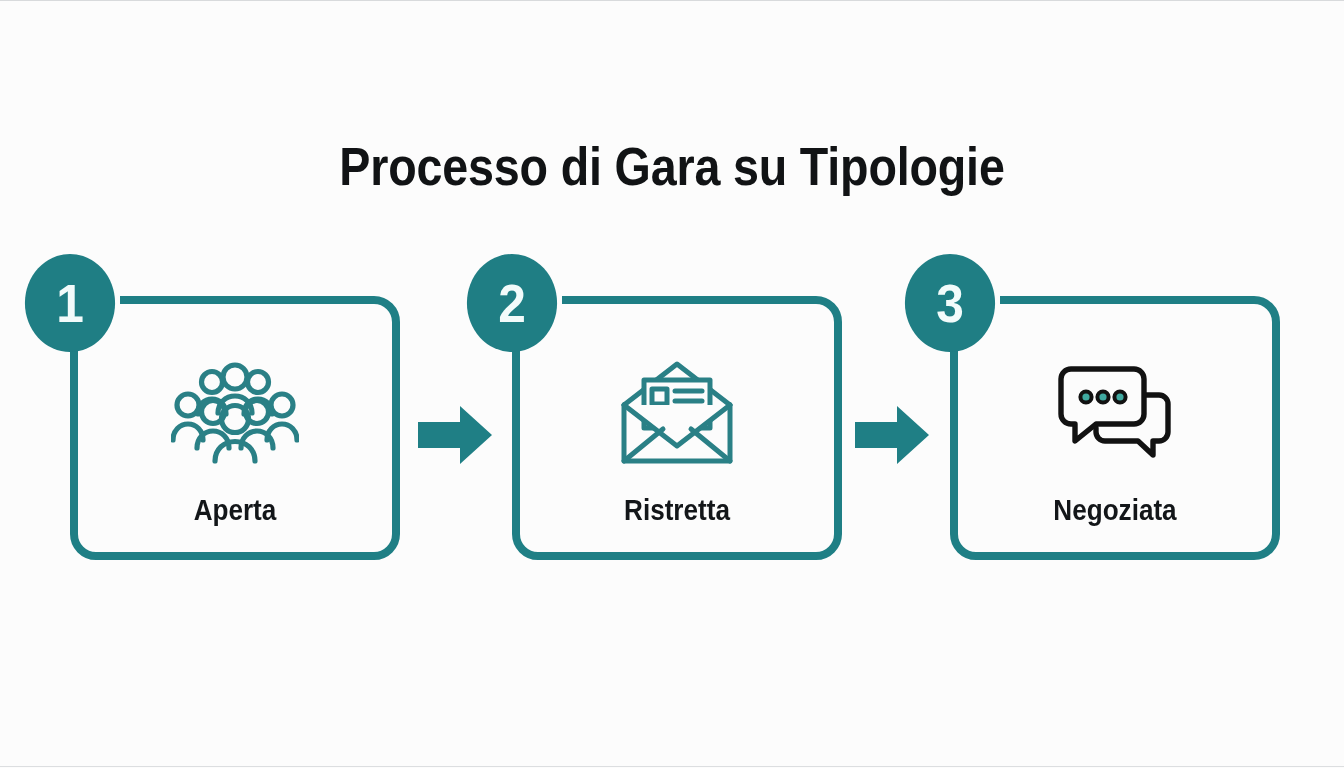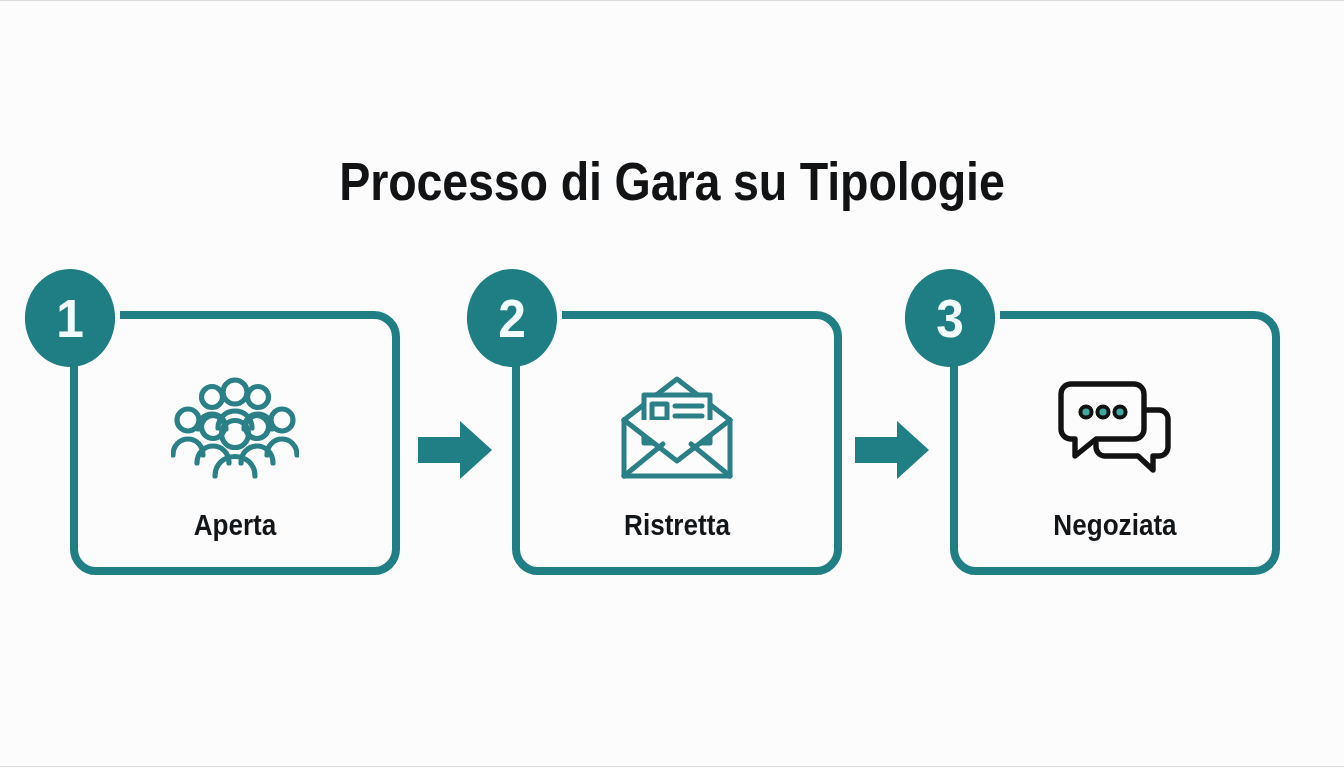--- a/index.html
+++ b/index.html
@@ -23,21 +23,20 @@
     width: 1344px;
     height: 1px;
     background: #d8dadc;
   }
   .edge-line.top    { top: 0; }
   .edge-line.bottom { top: 766px; background: #dcdee0; }
 
   #stage {
     position: absolute;
     inset: 0;
-    margin-top: 15px;
   }
 
   
   .title {
     position: absolute;
     left: 0;
     top: 136px;
     width: 1344px;
     text-align: center;
     font-size: 53px;

